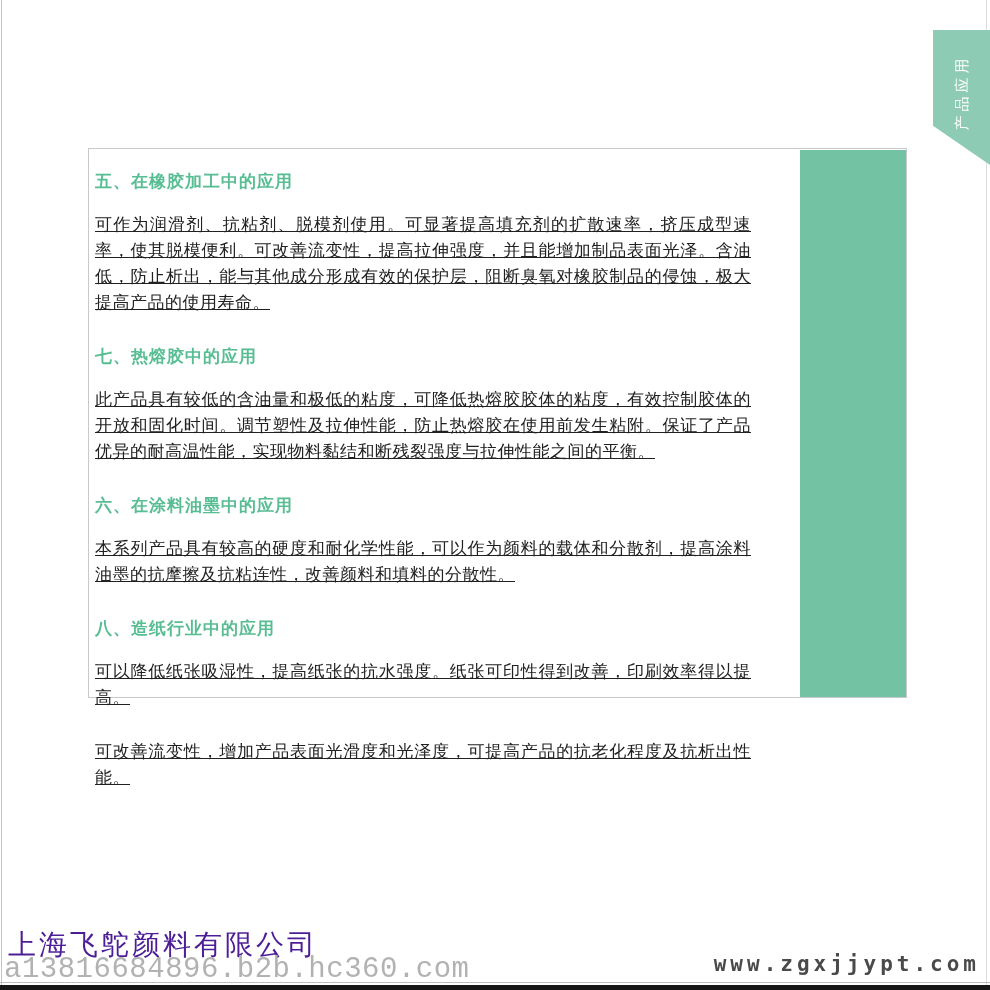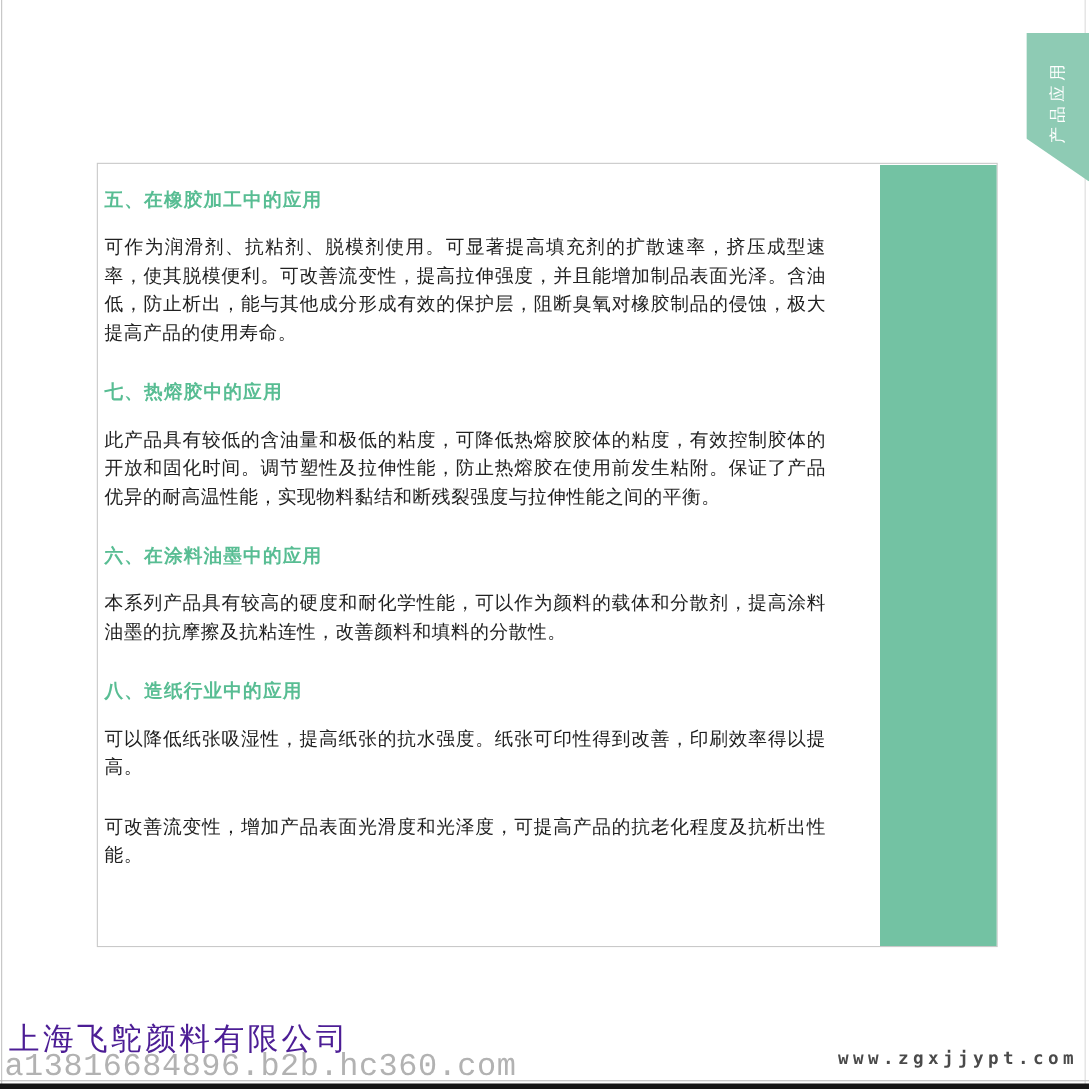--- a/index.html
+++ b/index.html
@@ -36,21 +36,21 @@
     transform: rotate(-90deg);
     white-space: nowrap;
     color: #ffffff;
     font-size: 15px;
     letter-spacing: 4px;
   }
   
   .content-box {
     position: absolute;
     left: 88px; top: 148px;
-    width: 819px; height: 713px;
+    width: 819px; height: 550px;
     box-sizing: border-box;
     background: #ffffff;
     border: 1px solid #c9c9c9;
   }
   .accent-bar {
     position: absolute;
     top: 1px; right: 0; bottom: 0;
     width: 106px;
     background: #73c2a3;
   }
@@ -67,38 +67,39 @@
     margin: 0 0 17px 0;
     letter-spacing: 1px;
   }
   .sec-p {
     color: #212121;
     font-size: 17px;
     line-height: 26px;
     margin: 0 0 28px 0;
     text-align: justify;
     letter-spacing: 0.5px;
+    text-decoration: underline;
   }
   
   .wm-company {
     position: absolute; left: 8px; top: 931px;
     font-size: 28px; line-height: 28px;
     color: #4c1d95; letter-spacing: 3px;
     white-space: nowrap;
   }
   .wm-store {
     position: absolute; left: 4px; top: 955px;
     font-size: 29px; line-height: 30px;
     color: #b2b2b2; letter-spacing: 0.5px;
     white-space: nowrap;
     font-family: Liberation Mono, monospace;
   }
   .wm-site {
     position: absolute; right: 10px; top: 952px;
-    font-size: 16px; font-weight: bold;
+    font-size: 21px; font-weight: bold;
     color: #4a4a4a;
     font-family: "DejaVu Sans Mono", monospace;
     letter-spacing: 4px;
     white-space: nowrap;
   }
   .wm-rule {
     position: absolute; left: 0; right: 0; top: 982px;
     height: 1px; background: #bdbdbd;
   }
   .bottom-bar {

